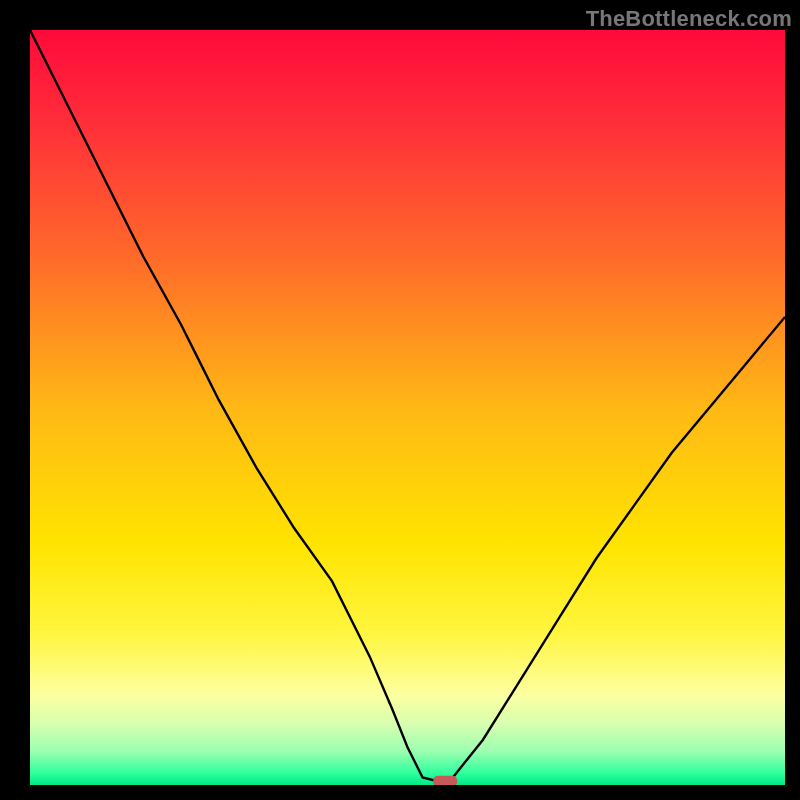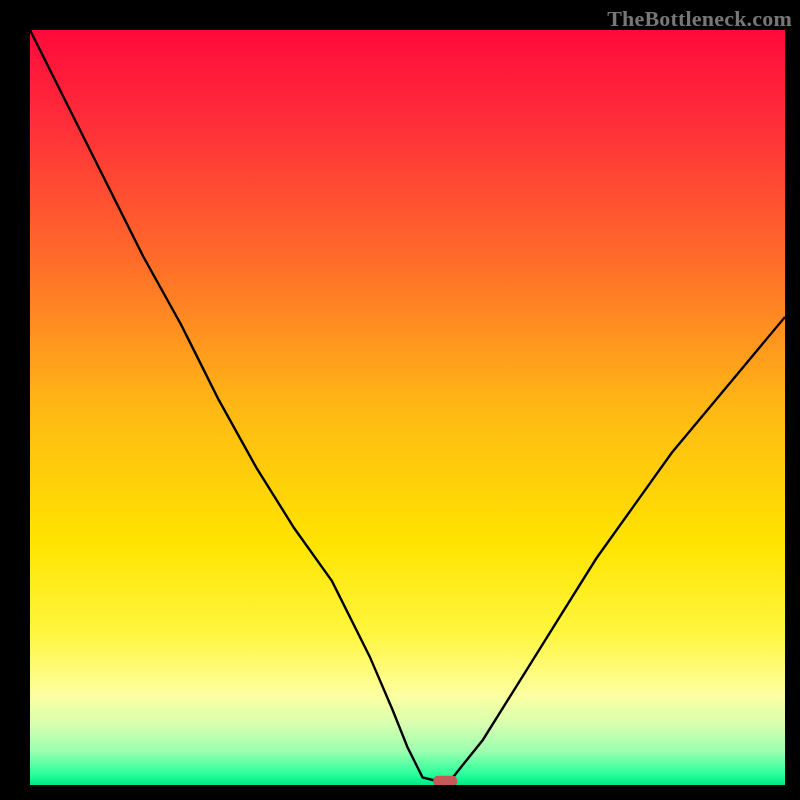--- a/index.html
+++ b/index.html
@@ -13,21 +13,21 @@
   .outer {
     position: relative;
     width: 800px;
     height: 800px;
     background: #000000;
   }
   .watermark {
     position: absolute;
     top: 6px;
     right: 8px;
-    font-family: Liberation Serif, serif;
+    font-family: Liberation Sans, sans-serif;
     font-size: 22px;
     font-weight: 600;
     color: #777777;
     letter-spacing: 0.2px;
   }
   .plot-wrap {
     position: absolute;
     left: 30px;
     top: 30px;
     width: 755px;

